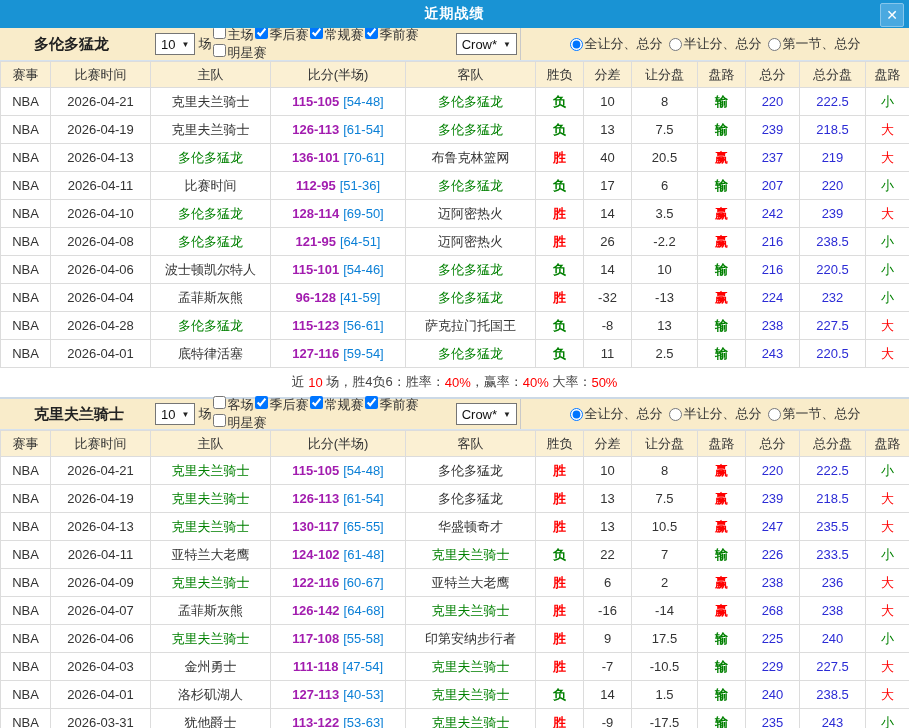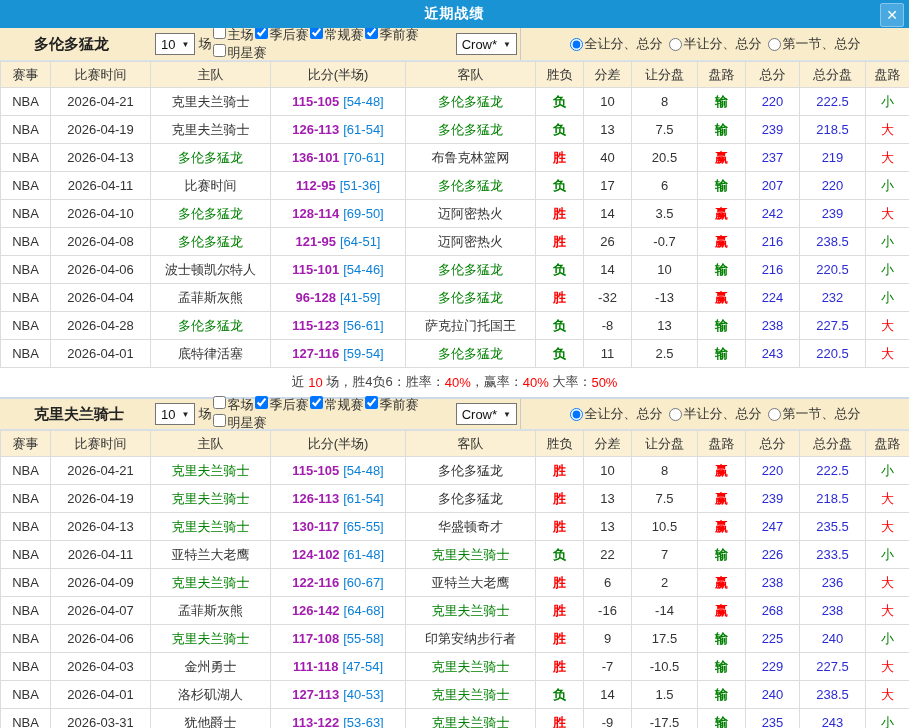--- a/index.html
+++ b/index.html
@@ -234,21 +234,21 @@
     <td class="c-ou red">大</td>
   </tr>
             <tr>
     <td class="c-league">NBA</td>
     <td class="c-date">2026-04-08</td>
     <td class="c-home green-team">多伦多猛龙</td>
     <td class="c-score"><span class="score">121-95</span><span class="half">[64-51]</span></td>
     <td class="c-away">迈阿密热火</td>
     <td class="c-result red">胜</td>
     <td class="c-diff">26</td>
-    <td class="c-line">-0.7</td>
+    <td class="c-line">-2.2</td>
     <td class="c-cover red">赢</td>
     <td class="c-total">216</td>
     <td class="c-total">238.5</td>
     <td class="c-ou green">小</td>
   </tr>
             <tr>
     <td class="c-league">NBA</td>
     <td class="c-date">2026-04-06</td>
     <td class="c-home">波士顿凯尔特人</td>
     <td class="c-score"><span class="score">115-101</span><span class="half">[54-46]</span></td>

